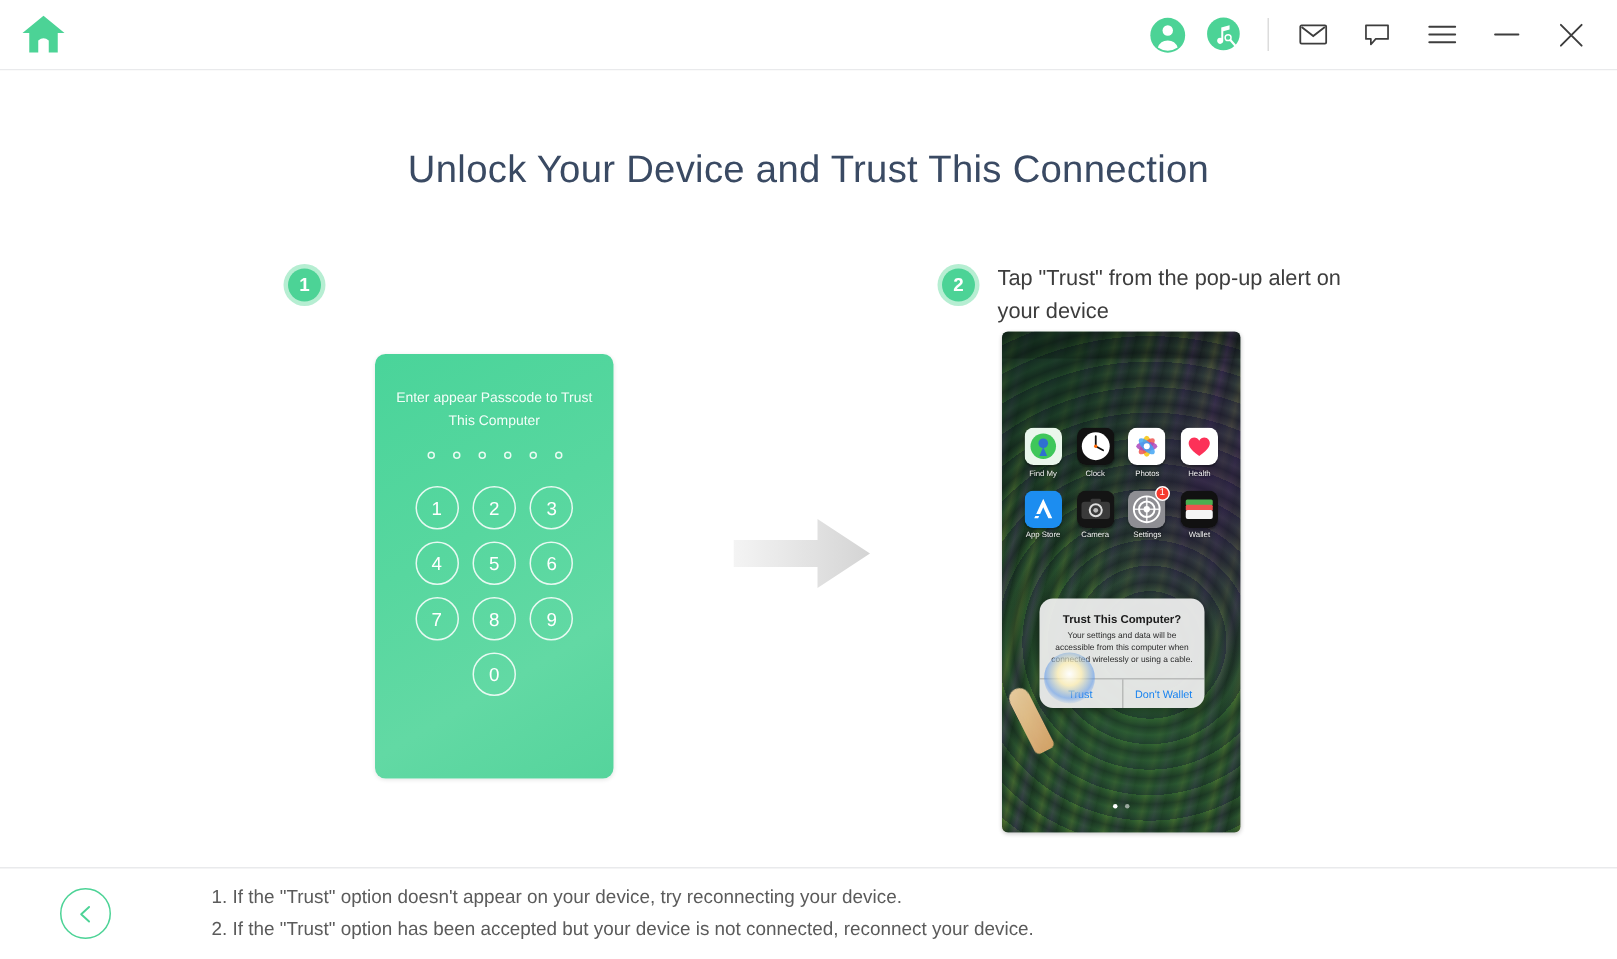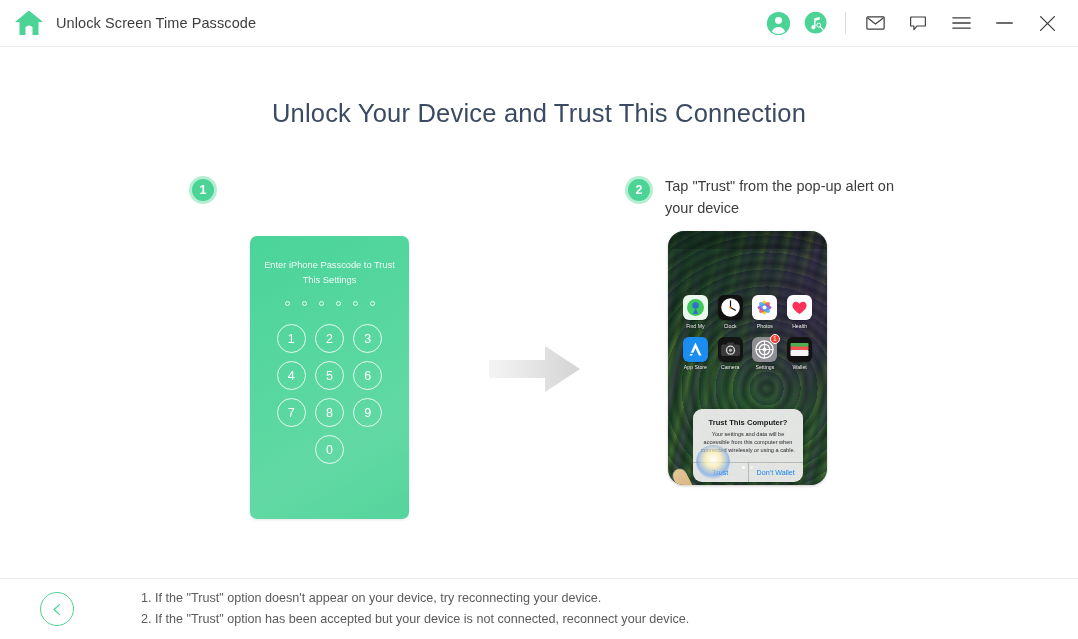--- a/index.html
+++ b/index.html
@@ -102,23 +102,23 @@
     color: #fff; font-size: 12.5px;
     display:flex; align-items:center; justify-content:center;
   }
   .key.zero { grid-column: 2; }
 
   
   .big-arrow { position: absolute; left: 489px; top: 296px; width: 92px; height: 52px; }
 
   
   .phone-right {
-    position: absolute; left: 668px; top: 184px;
-    width: 159px; height: 254px;
-    border-radius: 16px;
+    position: absolute; left: 668px; top: 174px;
+    width: 159px; height: 334px;
+    border-radius: 4px;
     overflow: hidden;
     background:
       radial-gradient(120% 80% at 18% 8%, #1d3a2c 0%, rgba(29,58,44,0) 60%),
       radial-gradient(100% 70% at 85% 30%, #3b2a52 0%, rgba(59,42,82,0) 65%),
       radial-gradient(130% 90% at 55% 75%, #2f5a3a 0%, rgba(47,90,58,0) 70%),
       repeating-linear-gradient(103deg, #16281d 0px, #2c4a30 5px, #5a6b34 9px, #24402b 13px, #4a3c5e 17px, #1b2f24 22px),
       #1d3126;
     box-shadow: 0 1px 3px rgba(0,0,0,.22);
   }
   .wall-swirl {
@@ -198,21 +198,20 @@
   .notes { margin-left: 67px; }
   .note { font-size: 12.6px; line-height: 21px; color: #5b5b5b; }
 </style>
 </head>
 <body>
 
 <div class="titlebar">
   <svg class="home-icon" viewBox="0 0 30 28">
     <path d="M15 1.5 L29 13 L24.5 13 L24.5 26 L18.5 26 L18.5 18 Q15 15 11.5 18 L11.5 26 L5.5 26 L5.5 13 L1 13 Z" fill="#4cd396"></path>
   </svg>
-  <div class="app-title">Unlock Screen Time Passcode</div>
 
   <div class="tb-right">
     <div class="tb-btn round">
       <svg viewBox="0 0 28 28" width="25" height="25">
         <circle cx="14" cy="14" r="13" fill="#4cd396"></circle>
         <circle cx="14" cy="10.5" r="3.9" fill="#fff"></circle>
         <path d="M6.6 23.2 a7.8 7.8 0 0 1 14.8 0 a13 13 0 0 1 -14.8 0 Z" fill="#fff"></path>
       </svg>
     </div>
     <div class="tb-btn round">
@@ -272,21 +271,21 @@
 
   <div class="step step-2">
     <div class="badge-wrap">
       <div class="badge-glow"></div>
       <div class="badge">2</div>
     </div>
     <div class="step-text">Tap "Trust" from the pop-up alert on your device</div>
   </div>
 
   <div class="phone-left">
-    <div class="pl-title">Enter iPhone Passcode to Trust This Settings</div>
+    <div class="pl-title">Enter appear Passcode to Trust This Computer</div>
     <div class="pl-dots">
         <div class="pl-dot"></div>
         <div class="pl-dot"></div>
         <div class="pl-dot"></div>
         <div class="pl-dot"></div>
         <div class="pl-dot"></div>
         <div class="pl-dot"></div>
       </div>
     <div class="keypad">
         <div class="key">1</div>

